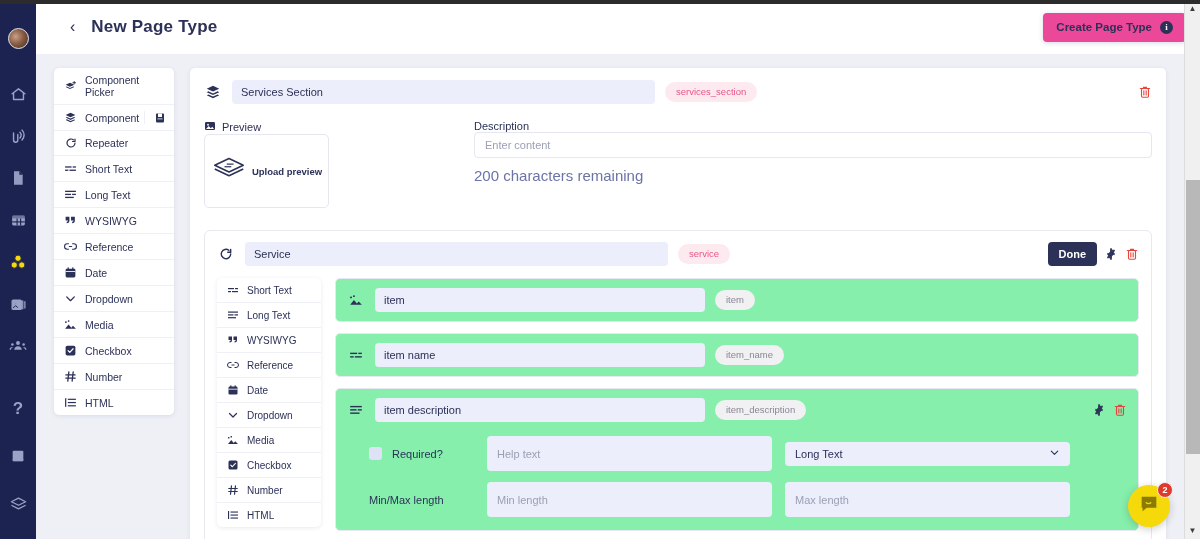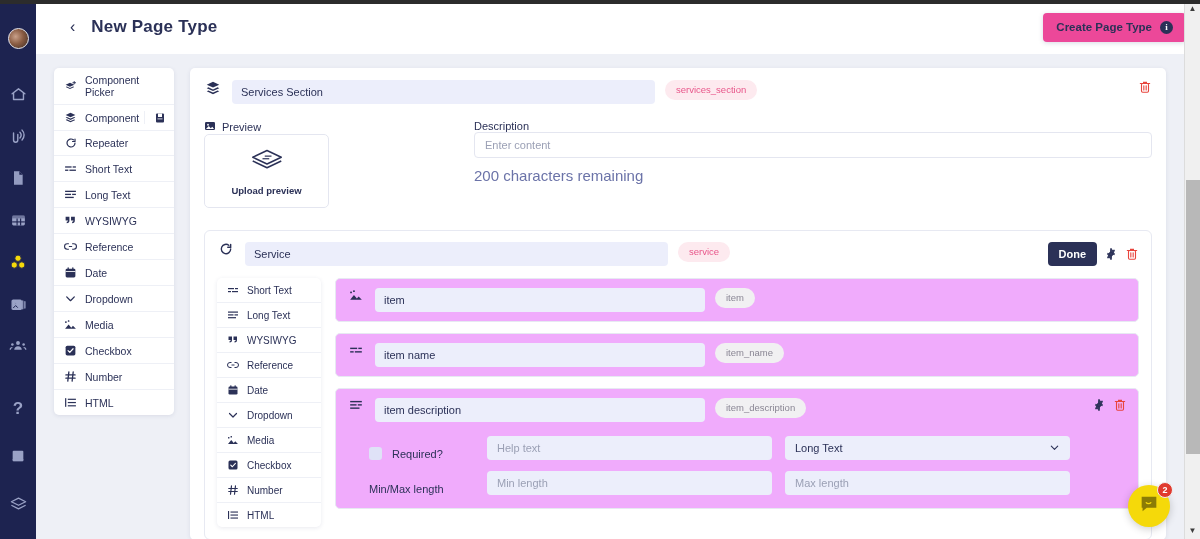--- a/index.html
+++ b/index.html
@@ -125,21 +125,21 @@
     flex: 1 1 auto;
     background: #ffffff;
     border-radius: 5px;
     box-shadow: 0 1px 4px rgba(40,50,100,.10);
     margin-right: 34px;
     padding: 12px 14px 0 14px;
     align-self: flex-start;
     min-height: 470px;
   }
 
-  .row-head { display: flex; align-items: flex-start; gap: 10px; }
+  .row-head { display: flex; align-items: center; gap: 10px; }
   .row-icon { width: 18px; flex: 0 0 18px; display:flex; align-items:center; justify-content:center; color:#2b3157; }
   .name-input {
     background: #eceefb; border: none; border-radius: 4px;
     height: 24px; padding: 0 9px;
     font-size: 11px; color: #2b3157;
     font-family: "Liberation Sans", sans-serif;
     outline: none;
   }
   .name-input.wide { width: 423px; flex: 0 0 423px; }
   .badge {
@@ -165,21 +165,21 @@
   .pd-wrap { display: flex; margin-top: 16px; }
   .preview-col { width: 270px; flex: 0 0 270px; }
   .sec-label {
     display: flex; align-items: center; gap: 6px;
     font-size: 11px; color: #2b3157; 
   }
   .upload-card {
     width: 125px; height: 74px;
     border: 1px solid #e4e6f0; border-radius: 5px;
     background: #fff;
-    display: flex; flex-direction: column; align-items: center; justify-content: center;
+    display: flex; align-items: center; justify-content: center;
     gap: 5px; cursor: pointer;
     float: left;
   }
   .upload-card .ul-label { font-size: 9.5px; font-weight: bold; color: #2b3157; }
   .upload-hint {
     font-size: 9.5px; color: #9ba0b5; line-height: 1.45;
     width: 108px; margin-left: 138px; padding-top: 12px;
   }
   .desc-col { flex: 1 1 auto; }
   .desc-input {
@@ -196,39 +196,39 @@
     border: 1px solid #e7e9f2; border-radius: 6px;
     margin-top: 22px; padding: 11px 12px 12px 12px;
   }
   .repeater-body { display: flex; margin-top: 12px; }
   .fields-col { flex: 1 1 auto; }
 
   .field-card {
     border: 1px solid #e7e9f2; border-radius: 5px;
     padding: 9px 11px;
     margin-bottom: 11px;
-    background: #f0abfc;
+    background: #86efac;
   }
   .field-card:last-child { margin-bottom: 0; }
   .name-input.fld { width: 330px; flex: 0 0 330px; }
 
   
   .settings { margin-top: 14px; padding-left: 22px; }
-  .srow { display: flex; align-items: flex-end; margin-bottom: 11px; }
+  .srow { display: flex; align-items: center; margin-bottom: 11px; }
   .srow:last-child { margin-bottom: 4px; }
   .cb {
     width: 13px; height: 13px; border-radius: 3px;
     background: #dfe2f7; flex: 0 0 13px; margin-right: 10px;
     cursor: pointer;
   }
   .slabel { font-size: 11px; color: #2b3157; }
   .scol-left { width: 118px; flex: 0 0 118px; display: flex; align-items: center; }
   .sinput {
     background: #eceefb; border: none; border-radius: 4px;
-    height: 24px; padding: 0 10px;
+    height: 35px; padding: 0 10px;
     font-size: 11px; color: #2b3157;
     font-family: "Liberation Sans", sans-serif; outline: none;
     width: 285px; flex: 0 0 285px;
     margin-right: 13px;
   }
   .sinput::placeholder { color: #9ba0b5; }
   .sselect {
     background: #eceefb; border: none; border-radius: 4px;
     height: 24px; padding: 0 10px;
     font-size: 11px; color: #2b3157;

